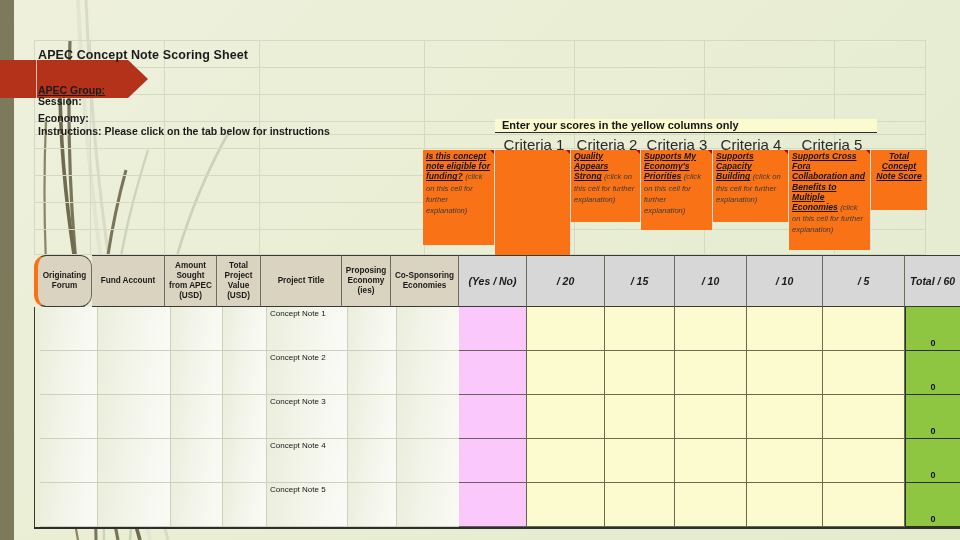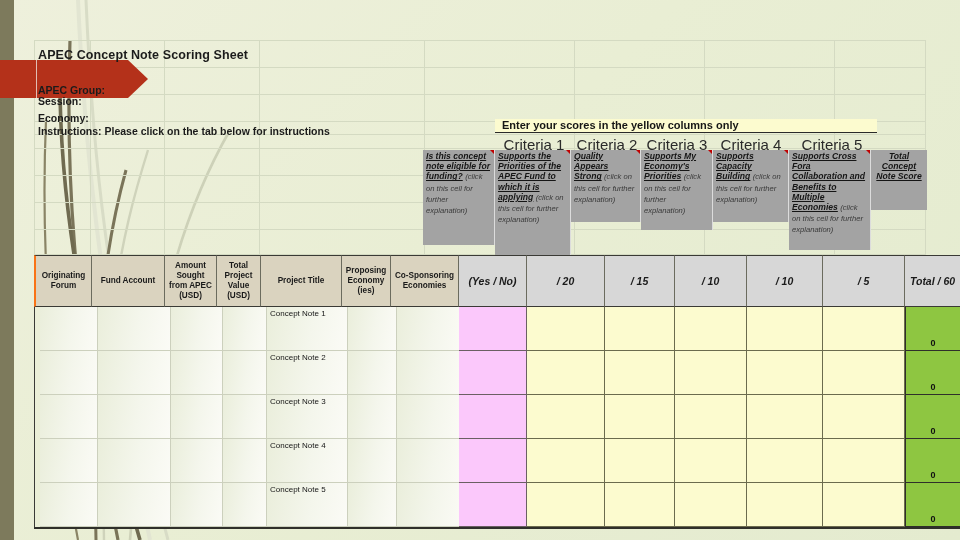--- a/index.html
+++ b/index.html
@@ -31,52 +31,52 @@
     width:0;height:0;border-top:19px solid transparent;
     border-bottom:19px solid transparent;border-left:20px solid #b4311a;}
   .arrow-split{position:absolute;left:36px;top:60px;width:1px;height:38px;
     background:#e9d6cf;opacity:.85;}
 
   
   .title{position:absolute;left:38px;top:48px;font-size:12.5px;font-weight:bold;
     color:#1b1b1b;letter-spacing:.1px;white-space:nowrap;}
   .meta{position:absolute;left:38px;font-size:10.5px;font-weight:bold;color:#1b1b1b;
     white-space:nowrap;}
-  .m1{top:84px;} .m2{top:95px;} .m3{top:112px;} .m4{top:125px;}
+  .m1{top:84px;text-decoration:underline;} .m2{top:95px;} .m3{top:112px;} .m4{top:125px;}
 
   
   .banner{position:absolute;left:495px;top:119px;width:382px;height:14px;
     background:#fcfbcf;border-bottom:1.4px solid #2a2a2a;
     font-size:11px;font-weight:bold;color:#161616;
     line-height:13px;padding-left:7px;box-sizing:border-box;white-space:nowrap;}
   .crit-lbl{position:absolute;top:136px;font-size:15px;color:#2a2a2a;
     text-align:center;font-weight:400;}
 
   
-  .crit-cell{position:absolute;top:150px;background:#a3a3a3;
+  .crit-cell{position:absolute;top:150px;background:#f97316;
     border-right:1px solid #dcdcdc;box-sizing:border-box;
     padding:1px 3px 0 3px;overflow:hidden;}
   .crit-cell .ct{font-size:8.6px;line-height:10.2px;color:#151515;}
   .crit-cell .ct b{font-style:italic;font-weight:bold;text-decoration:underline;}
   .crit-cell .ct i{font-style:italic;font-size:7.6px;color:#3a3a3a;font-weight:400;
     text-decoration:none;}
   .cmt{position:absolute;top:0;right:0;width:0;height:0;
     border-top:4px solid #c00000;border-left:4px solid transparent;}
 
   
   .tbl{position:absolute;left:34px;top:255px;width:891px;}
   .thead{position:absolute;left:0;top:0;height:52px;}
   .th{position:absolute;top:0;height:52px;box-sizing:border-box;
     border-right:1px solid #6b6b5e;border-top:1px solid #3a3a35;
     border-bottom:1px solid #3a3a35;
     display:flex;align-items:center;justify-content:center;text-align:center;
     font-size:8.2px;font-weight:bold;color:#1a1a1a;line-height:10px;padding:0 2px;}
   .th.beige{background:#dad3bf;}
   .th.grey{background:#d7d7d7;font-size:10.5px;font-style:italic;}
-  .th.first{border-left:2px solid #f97316;}
+  .th.first{border-left:4px solid #f97316;border-radius:12px;}
 
   .rowarea{position:absolute;left:0;top:52px;width:891px;}
   .cell{position:absolute;box-sizing:border-box;}
   .cellA{background:linear-gradient(100deg,#eaeedb 0%,#f4f6ec 55%,#fbfbf6 100%);
     border-right:1px solid #ccd0bd;border-bottom:1px solid #ccd0bd;margin-left:6px;}
   .cellPink{background:#fbc8fb;border-right:1px solid #6b5f63;
     border-bottom:1px solid #6b5f63;}
   .cellYellow{background:#fcfbcf;border-right:1px solid #6b6b4e;
     border-bottom:1px solid #6b6b4e;}
   .cellGreen{background:#8ec641;border-right:1px solid #2f2f2a;
@@ -144,22 +144,20 @@
   <div class="crit-lbl" style="left:714px;width:74px;">Criteria 4</div>
   <div class="crit-lbl" style="left:790px;width:84px;">Criteria 5</div>
 
   <div class="crit-cell" style="left:423px;width:72px;height:95px;">
     <span class="cmt"></span>
     <div class="ct"><b>Is this concept note eligible for funding?</b>
       <i>(click on this cell for further explanation)</i></div>
   </div>
   <div class="crit-cell" style="left:495px;width:76px;height:105px;">
     <span class="cmt"></span>
-    <div class="ct"><b>Supports the Priorities of the APEC Fund to which it is applying</b>
-      <i>(click on this cell for further explanation)</i></div>
   </div>
   <div class="crit-cell" style="left:571px;width:70px;height:72px;">
     <span class="cmt"></span>
     <div class="ct"><b>Quality Appears Strong</b>
       <i>(click on this cell for further explanation)</i></div>
   </div>
   <div class="crit-cell" style="left:713px;width:76px;height:72px;">
     <span class="cmt"></span>
     <div class="ct"><b>Supports Capacity Building</b>
       <i>(click on this cell for further explanation)</i></div>

